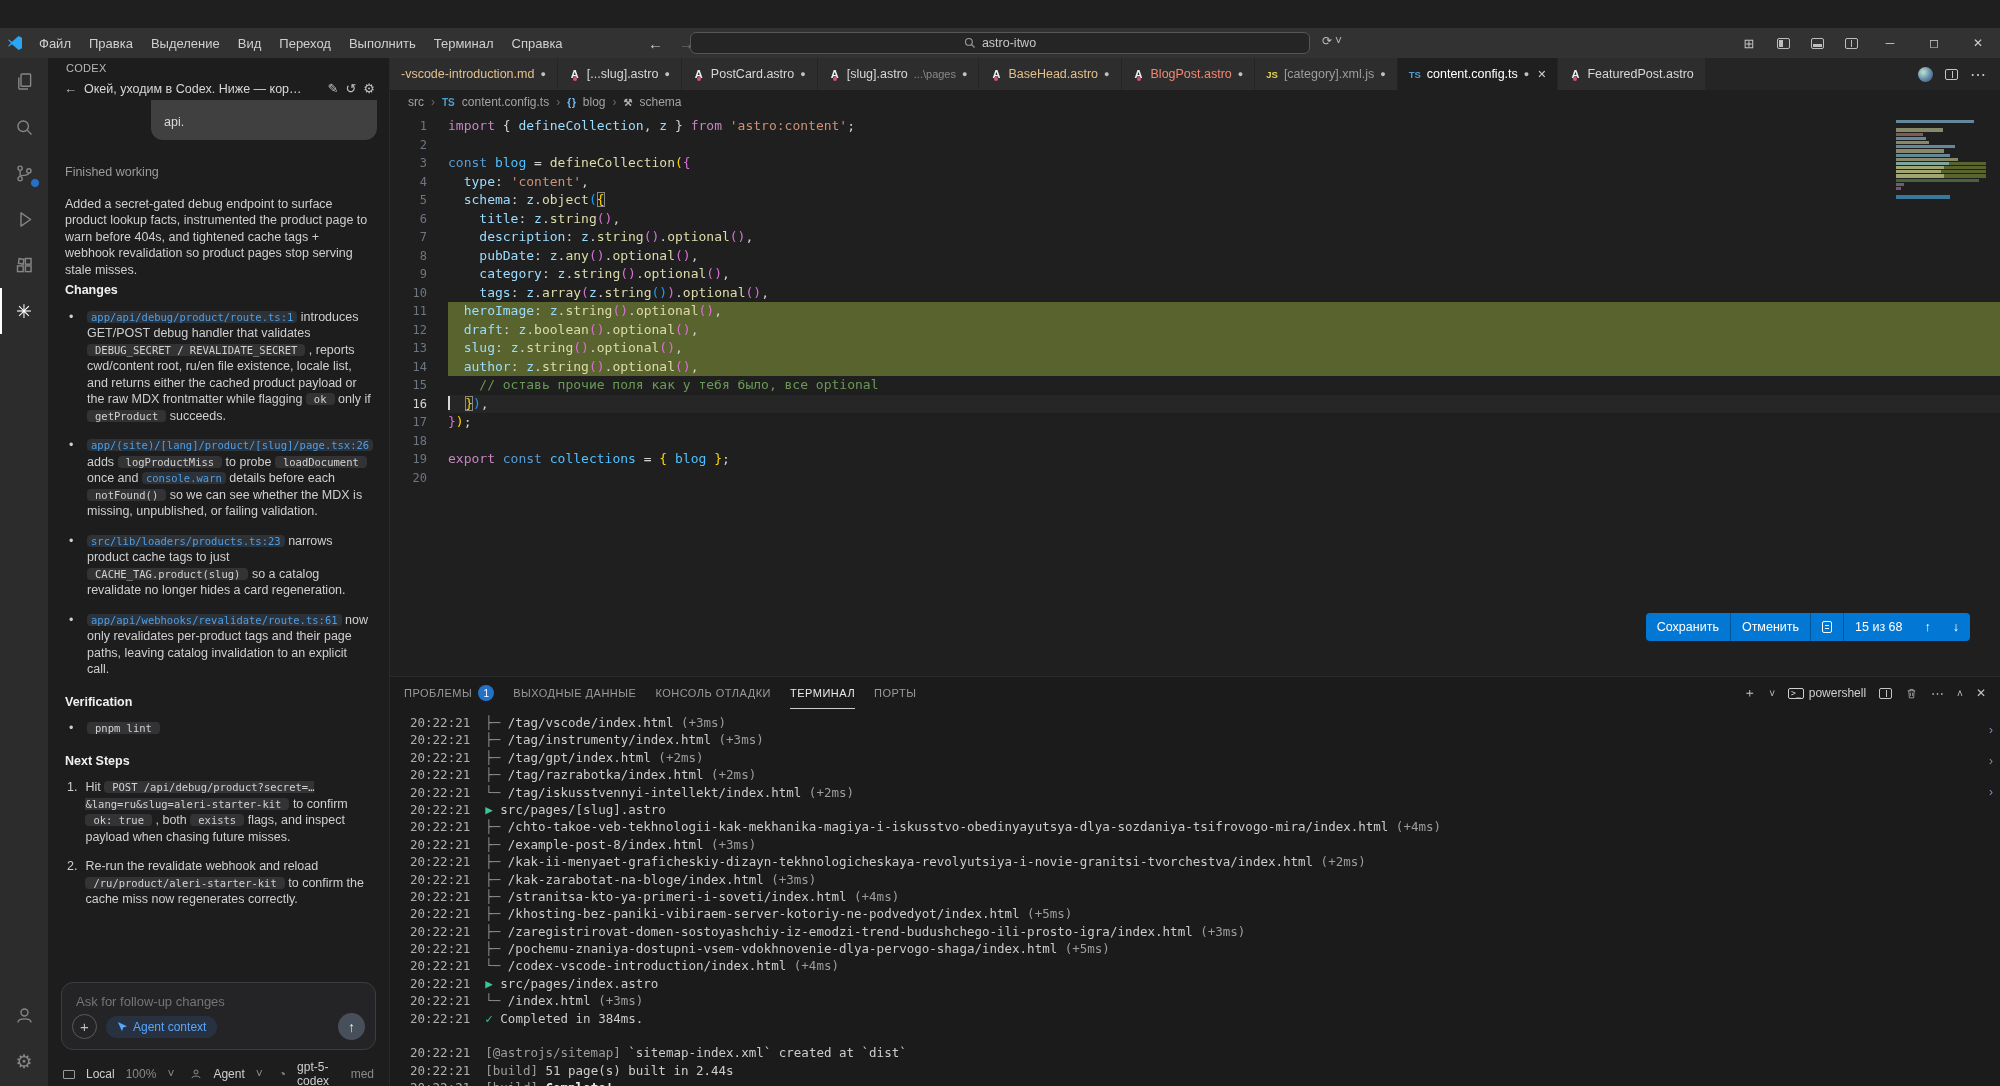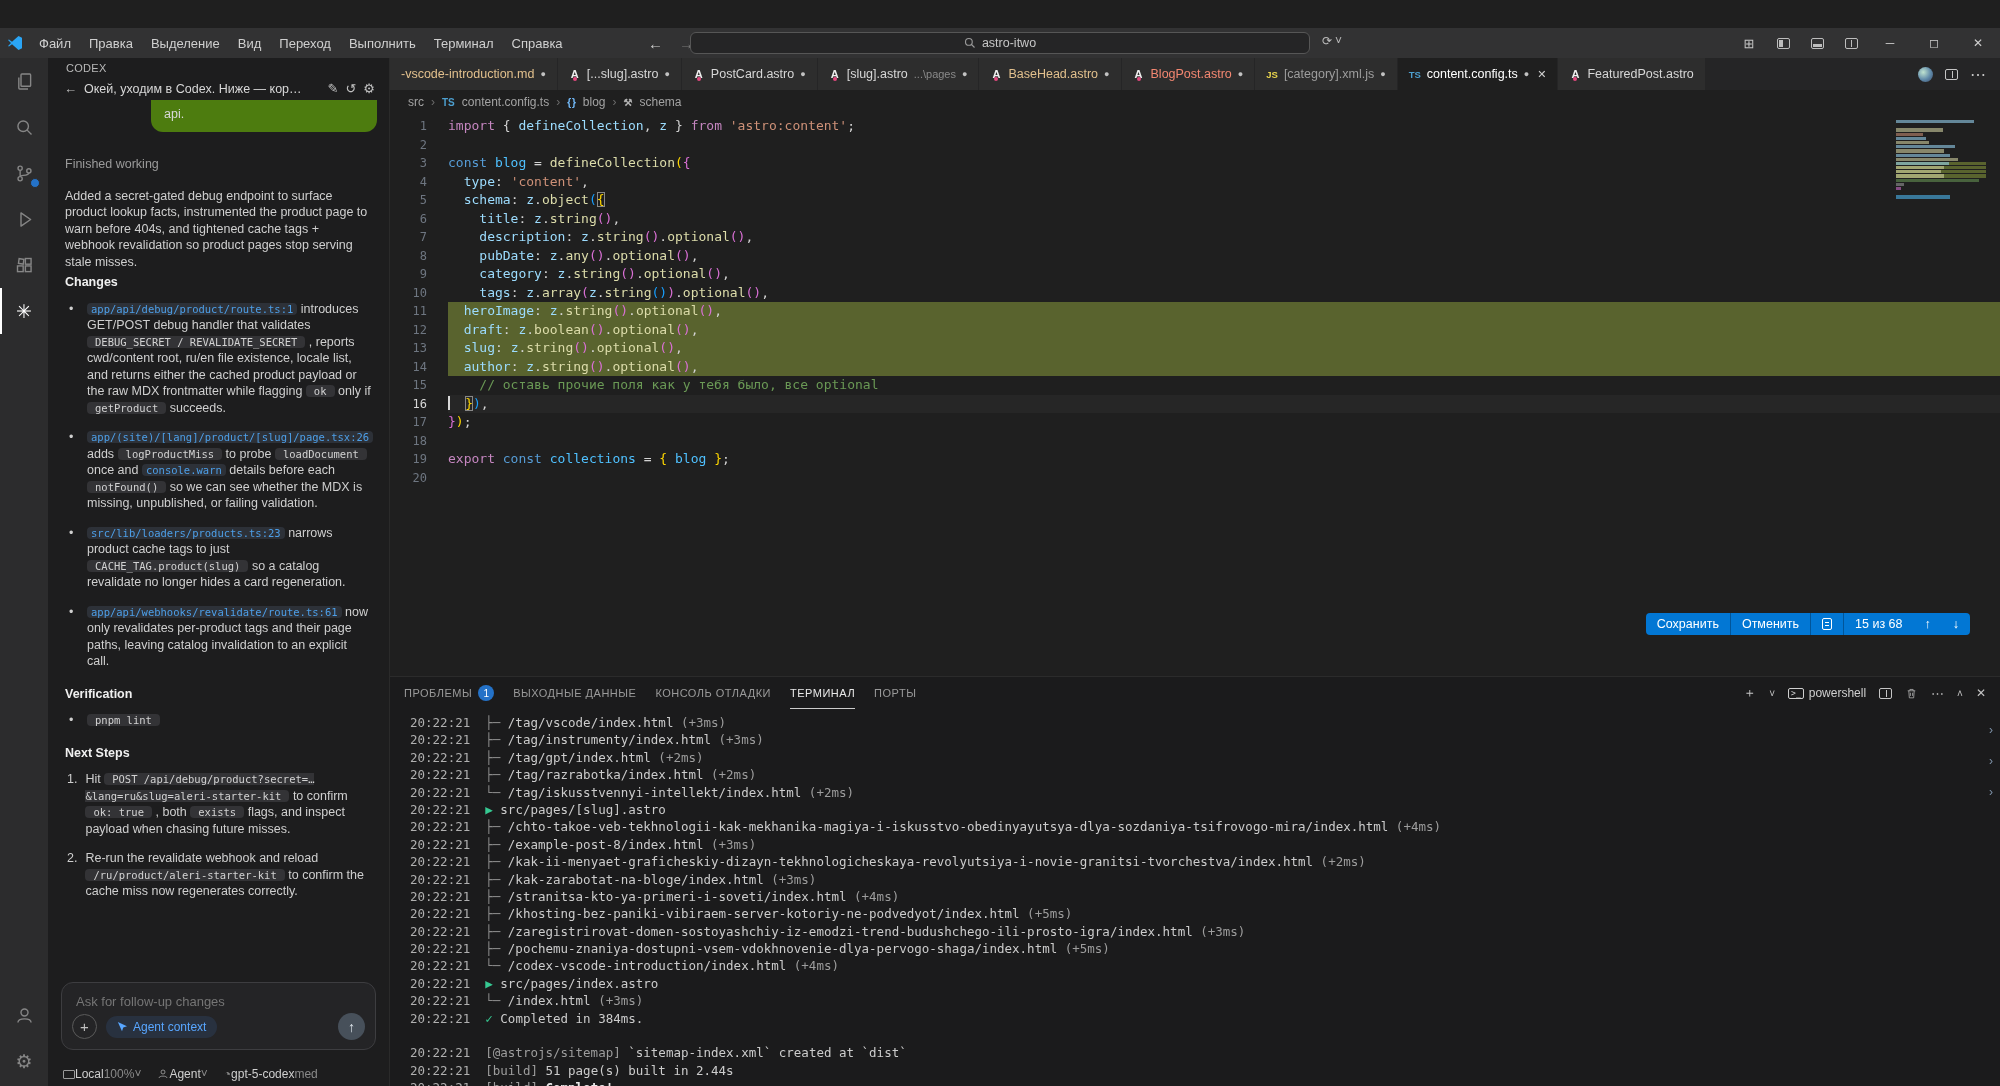--- a/index.html
+++ b/index.html
@@ -35,42 +35,42 @@
   .act-badge { position:absolute; right:8px; bottom:8px; width:10px; height:10px; border-radius:50%; background:#2472c8; border:1px solid #2c2c2d; }
   .act-glyph { font-size:19px; }
   #activity-bottom { margin-top:auto; padding-bottom:6px; }
 
   
   #codexpanel { width:342px; background:#1d1d1e; border-right:1px solid #2a2a2a; display:flex; flex-direction:column; font-size:12.5px; }
   #cp-title { padding:4px 18px 3px; font-size:11px; color:#b9b9b9; letter-spacing:.3px; }
   #cp-thread { display:flex; align-items:center; gap:7px; padding:4px 14px 4px 16px; }
   #cp-thread-title { flex:1; color:#d8d8d8; font-size:12.5px; white-space:nowrap; overflow:hidden; }
   .cp-hico { color:#c0c0c0; font-size:13px; }
-  #cp-bubble { align-self:flex-end; width:226px; margin-right:12px; background:#4d7c0f; border-radius:0 0 12px 12px;
-    padding:7px 13px 11px; color:#d9d9d9; }
+  #cp-bubble { align-self:flex-end; width:226px; margin-right:12px; background:#404040; border-radius:0 0 12px 12px;
+    padding:15px 13px 11px; color:#d9d9d9; }
   #cp-scroll { flex:1; padding:0 17px; overflow:hidden; line-height:1.32; }
   #cp-status { color:#9b9b9b; margin-top:24px; }
   #cp-summary { color:#cfcfcf; margin-top:15px; }
   .cp-h { color:#f0f0f0; font-weight:bold; margin-top:4px; }
   .cp-h.sp { margin-top:16px; }
   ul.cp-list { list-style:none; margin:10px 0 0 4px; }
   ul.cp-list li, ol.cp-steps li { display:flex; gap:8px; margin-bottom:13px; color:#cfcfcf; }
   .bullet-dot { flex:none; width:10px; color:#cfcfcf; }
   .chip { font-family:"DejaVu Sans Mono",monospace; font-size:10.5px; background:#333336; border-radius:4px; padding:0 8px; color:#d2d2d2; }
   .flink { font-family:"DejaVu Sans Mono",monospace; font-size:10.5px; background:#2d3138; border-radius:4px; padding:0 4px; color:#4d9fe8; }
   ol.cp-steps { list-style:none; margin:10px 0 0 2px; }
   .step-num { flex:none; color:#cfcfcf; }
   #cp-input { margin:8px 13px 8px; background:#242426; border:1px solid #3d3d40; border-radius:12px; height:68px; position:relative; }
   #cp-placeholder { position:absolute; left:14px; top:11px; color:#757575; font-size:13px; }
   #cp-input-row { position:absolute; left:10px; right:10px; bottom:9px; display:flex; align-items:center; gap:9px; }
   #cp-plus { width:25px; height:25px; border:1px solid #5a5a5a; border-radius:50%; color:#c0c0c0; display:flex; align-items:center; justify-content:center; font-size:15px; }
   #cp-autoctx { display:flex; align-items:center; gap:6px; padding:4px 11px; border-radius:20px; background:rgba(64,120,200,0.16); color:#58a6ff; font-size:12px; }
   #cp-send { margin-left:auto; width:27px; height:27px; border-radius:50%; background:#47505a; color:#e2e9f0; display:flex; align-items:center; justify-content:center; font-size:14px; }
   #cp-footer { height:32px; display:flex; align-items:center; gap:16px; padding:0 15px; color:#9a9a9a; font-size:12px; }
-  .fgrp { display:flex; align-items:center; gap:0; }
+  .fgrp { display:flex; align-items:center; gap:11px; }
   .fgrp .lbl { color:#cfcfcf; }
   .fgrp .dim { color:#8a8a8a; }
   .mon-ico { width:12px; height:9px; border:1.3px solid #9a9a9a; border-radius:1px; }
 
   
   #editorcol { flex:1; min-width:0; display:flex; flex-direction:column; }
   #tabstrip { height:32px; background:#252526; display:flex; align-items:stretch; overflow:hidden; }
   .tab { display:flex; align-items:center; gap:6px; padding:0 11px; background:#2d2d2d; margin-right:1px; font-size:12.5px; color:#d7d7d7; white-space:nowrap; }
   .tab.active { background:#1f1f1f; color:#ffffff; }
   .tab .suffix { color:#8a8a8a; font-size:11px; }
@@ -103,21 +103,21 @@
   .tk-f{color:#DCDCAA} .tk-s{color:#CE9178} .tk-p{color:#D4D4D4} .tk-m{color:#6A9955}
   .tk-g1{color:#FFD700} .tk-g2{color:#DA70D6} .tk-g3{color:#179FFF}
   .tk-bx{outline:1px solid #888; outline-offset:-1px;}
   .tk-cur{display:inline-block;width:1.5px;height:14px;background:#d8d8d8;vertical-align:-2px;}
 
   #minimap { position:absolute; top:6px; right:14px; width:90px; }
   .mm-row { height:3.2px; margin-bottom:1px; }
   .mm-bar { height:100%; opacity:.55; }
   .mm-row.hl { background:#59632e; }
 
-  #savebar { position:absolute; top:499px; right:30px; height:22px; background:#0277d4; border-radius:4px;
+  #savebar { position:absolute; top:499px; right:30px; height:28px; background:#0277d4; border-radius:4px;
     display:flex; align-items:center; color:#ffffff; font-size:12.5px; }
   .sb-seg { padding:0 11px; display:flex; align-items:center; height:100%; }
   .sb-div { width:1px; height:100%; background:rgba(0,0,0,0.28); }
   .doc-ico { width:10px; height:12px; border:1px solid #fff; border-radius:2px; position:relative; }
   .doc-ico::after { content:""; position:absolute; left:2px; top:3px; right:2px; border-top:1px solid #fff; box-shadow:0 3px 0 #fff; }
 
   
   #terminal { height:414px; background:#1b1b1c; border-top:1px solid #2b2b2b; display:flex; flex-direction:column; position:relative; }
   #term-header { height:32px; display:flex; align-items:center; padding:0 14px; gap:19px; flex:none; }
   .term-tab { font-size:11px; letter-spacing:.5px; color:#9a9a9a; height:100%; display:flex; align-items:center; gap:6px; }

